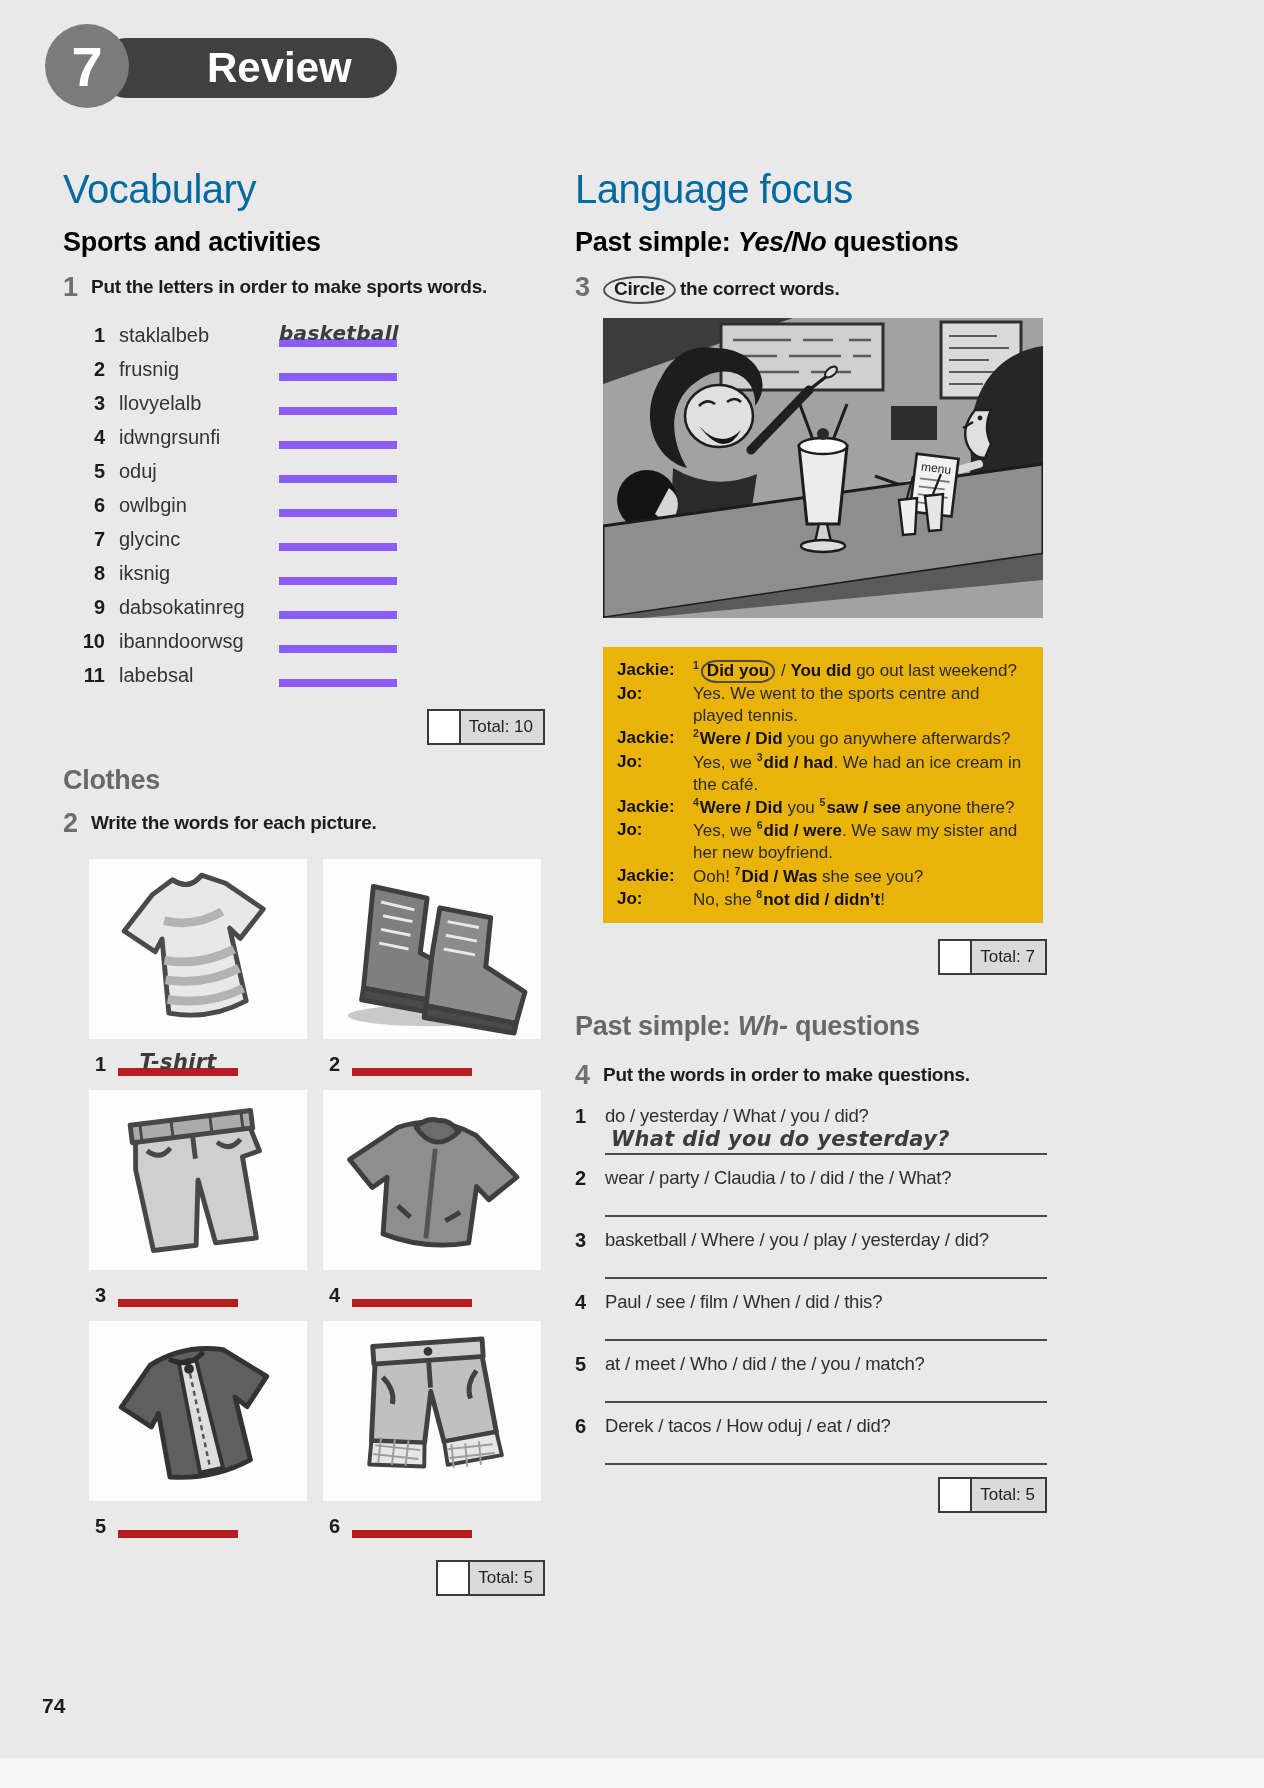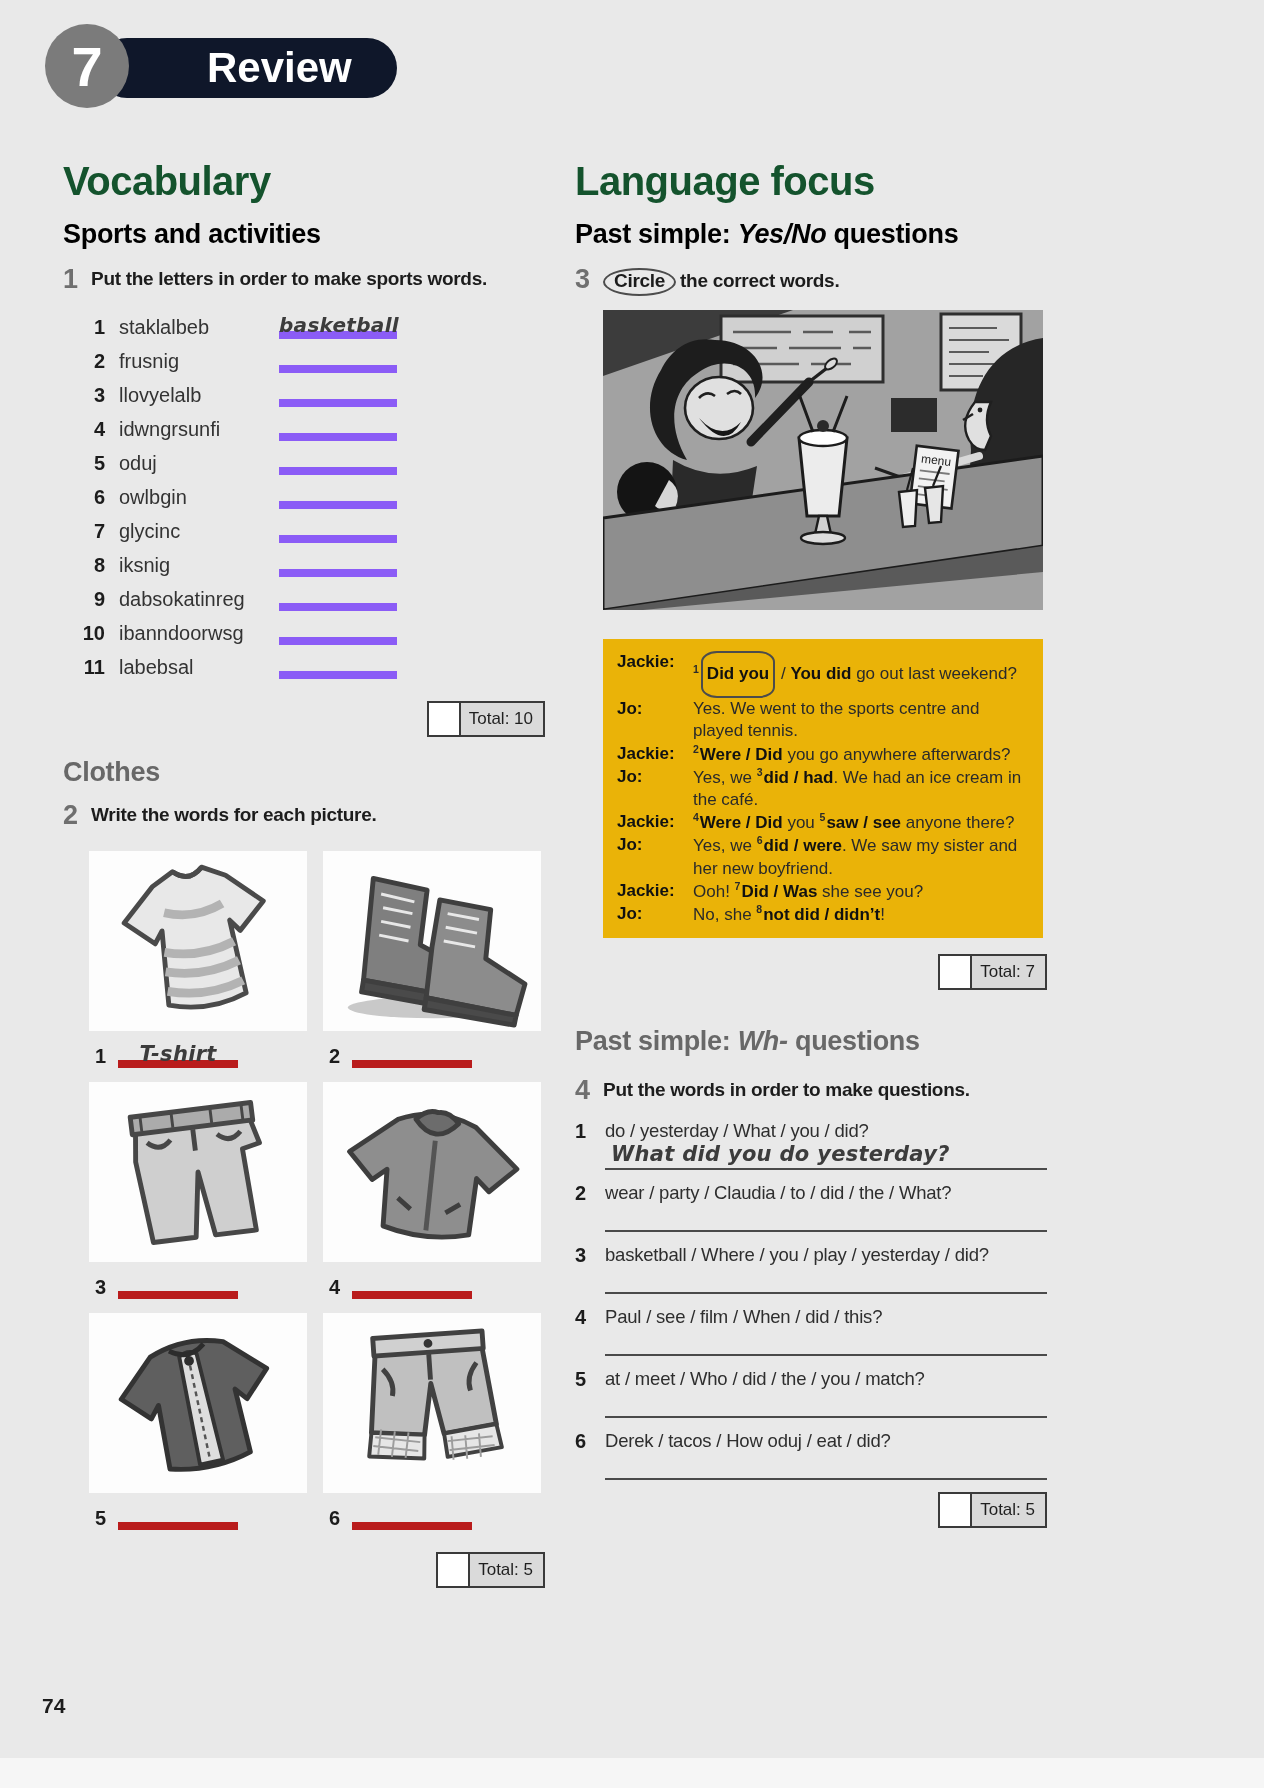--- a/index.html
+++ b/index.html
@@ -10,35 +10,35 @@
     color:#262626;
     position:relative;
     overflow:hidden;
   }
   .page { position:absolute; inset:0; }
 
   
   .unit-badge { position:absolute; left:45px; top:24px; width:360px; height:84px; }
   .badge-pill {
     position:absolute; left:52px; top:14px; width:300px; height:60px;
-    background:#0f172a; border-radius:32px; color:#fff;
+    background:#404040; border-radius:32px; color:#fff;
     font-weight:bold; font-size:42px; letter-spacing:0;
     display:flex; align-items:center; padding-left:110px;
   }
   .badge-circle {
     position:absolute; left:0; top:0; width:84px; height:84px; border-radius:50%;
     background:#7b7b7b; color:#fff; font-weight:bold; font-size:56px;
     display:flex; align-items:center; justify-content:center;
   }
 
   
   .col-left  { position:absolute; left:63px;  top:160px; width:482px; }
   .col-right { position:absolute; left:575px; top:160px; width:472px; }
 
-  h1.section { font-size:40px; font-weight:bold; color:#14532d; letter-spacing:-0.5px; line-height:1.08; }
+  h1.section { font-size:40px; font-weight:normal; color:#0369a1; letter-spacing:-0.5px; line-height:1.08;margin-top:8px; }
   h2.sub     { font-size:27px; font-weight:bold; color:#000000; margin-top:16px; letter-spacing:-0.3px; }
   h2.mid     { font-size:27px; font-weight:bold; color:#686868; letter-spacing:-0.3px; }
   .it { font-style:italic; }
 
   .ex-head { display:flex; gap:13px; align-items:flex-start; }
   .ex-num  { font-size:27px; font-weight:bold; color:#6f6f6f; line-height:1; position:relative; top:-2px; }
   .ex-instr{ font-size:19px; font-weight:bold; color:#1c1c1c; letter-spacing:-0.3px; white-space:nowrap; }
 
   
   .word-list { margin-top:10px; }
@@ -88,21 +88,21 @@
     margin:29px 0 0 28px; width:440px; background:#eab308;
     padding:12px 14px 12px 14px; font-size:17px; line-height:1.32; color:#2a2a2a;
   }
   .dlg-row { display:flex; }
   .dlg-speaker { width:76px; flex-shrink:0; font-weight:bold; color:#111; }
   .dlg-text { flex:1; }
   .dlg-text .b { font-weight:bold; color:#111; }
   .dlg-text sup { font-size:0.62em; vertical-align:super; font-weight:bold; margin-right:1px; }
   .circled {
     display:inline-block; border:2.5px solid #4c4c4c; border-radius:16px / 11px;
-    padding:12px 4px; margin:0 1px; line-height:1.1;
+    padding:0 4px; margin:0 1px; line-height:1.1;
   }
 
   
   .q-list { margin-top:14px; }
   .q-item { display:flex; margin-bottom:12px; }
   .q-num { width:30px; flex-shrink:0; font-weight:bold; font-size:20px; color:#1c1c1c; }
   .q-body { flex:1; }
   .q-prompt { font-size:18.5px; letter-spacing:-0.2px; white-space:nowrap; color:#2e2e2e; }
   .q-line { border-bottom:2px solid #4a4a4a; height:28px; font-size:21px; padding-left:6px; }
 

